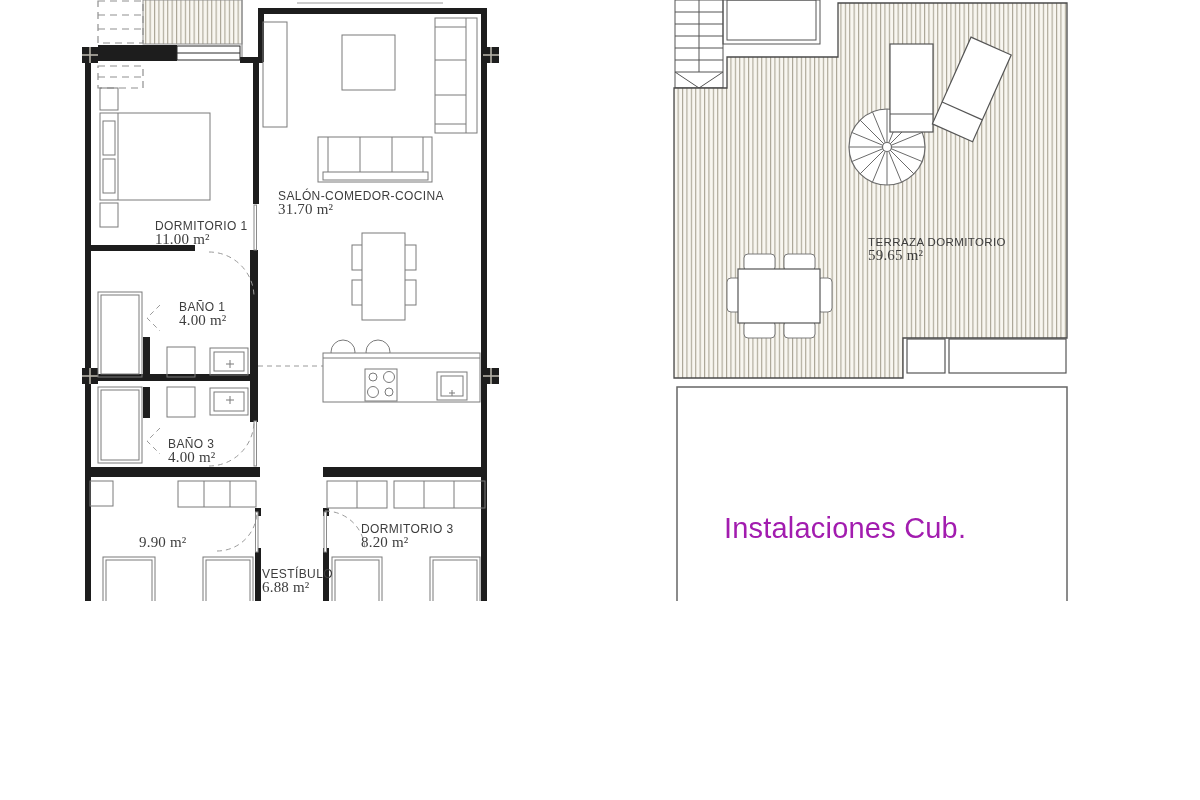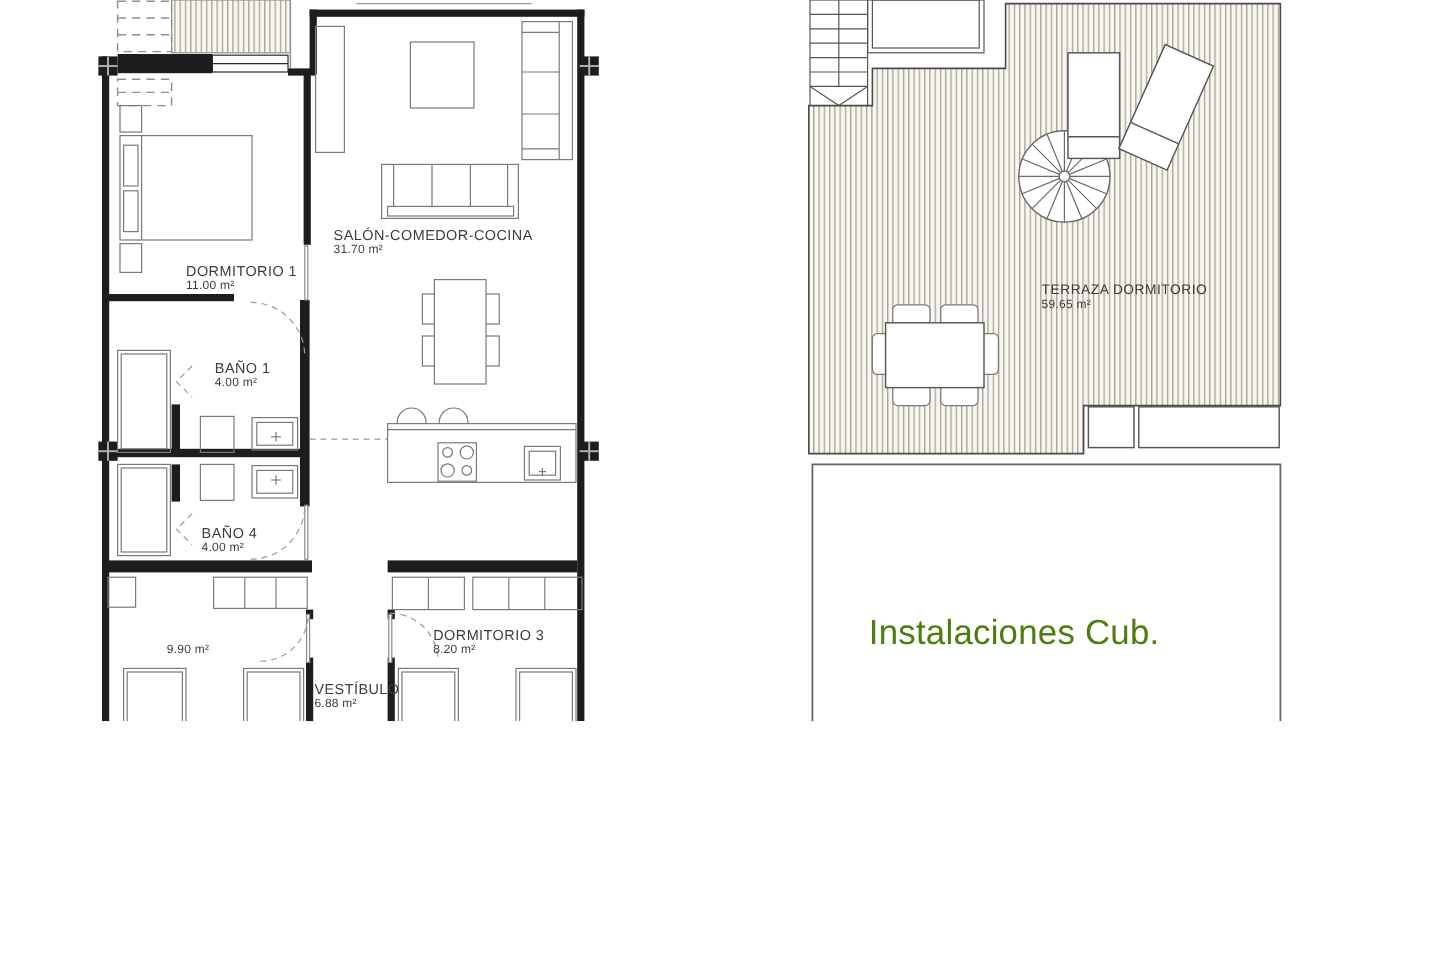--- a/index.html
+++ b/index.html
@@ -11,23 +11,23 @@
   .fw{fill:#ffffff;stroke:#7a7a7a;stroke-width:1;}
   .fw2{fill:#ffffff;stroke:#555555;stroke-width:1.2;}
   .thin{fill:none;stroke:#555555;stroke-width:1;}
   .ltgray{stroke:#b5b5b5;stroke-width:2;fill:none;}
   .dash{fill:none;stroke:#9a9a9a;stroke-width:1;stroke-dasharray:5 4;}
   .dashov{fill:none;stroke:#8f8f8f;stroke-width:1.2;stroke-dasharray:7 5;}
   .leaf{fill:#ffffff;stroke:#8a8a8a;stroke-width:1;}
   .wind{fill:#ffffff;stroke:#2a2a2a;stroke-width:1;}
   .lbl{position:absolute;color:#3d3d3d;white-space:nowrap;}
   .lbl .lname{display:block;font-size:12px;letter-spacing:.4px;line-height:13px;}
-  .lbl .larea{display:block;font-size:10px;letter-spacing:.2px;line-height:12px;}
+  .lbl .larea{display:block;font-size:15px;letter-spacing:.2px;line-height:12px;font-family:Liberation Serif, serif;}
   .lbl-terraza .lname{font-size:11.5px;}
-  .inst-label{position:absolute;font-size:29px;letter-spacing:.2px;color:#4d7c0f;white-space:nowrap;}
+  .inst-label{position:absolute;font-size:29px;letter-spacing:.2px;color:#a21caf;white-space:nowrap;}
 </style>
 </head>
 <body>
 
 <div id="canvas">
 
 <svg id="plan-svg" width="1200" height="800" viewBox="0 0 1200 800" xmlns="http://www.w3.org/2000/svg">
   <defs>
     <pattern id="deck" width="4.4" height="10" patternUnits="userSpaceOnUse">
       <rect width="4.4" height="10" fill="#f8f6f0"></rect>
@@ -354,21 +354,21 @@
 </div>
 <div class="lbl" style="left:155px;top:220px">
   <span class="lname">DORMITORIO 1</span>
   <span class="larea">11.00 m²</span>
 </div>
 <div class="lbl" style="left:179px;top:301px">
   <span class="lname">BAÑO 1</span>
   <span class="larea">4.00 m²</span>
 </div>
 <div class="lbl" style="left:168px;top:438px">
-  <span class="lname">BAÑO 4</span>
+  <span class="lname">BAÑO 3</span>
   <span class="larea">4.00 m²</span>
 </div>
 <div class="lbl" style="left:139px;top:536px">
   <span class="lname"></span>
   <span class="larea">9.90 m²</span>
 </div>
 <div class="lbl" style="left:361px;top:523px">
   <span class="lname">DORMITORIO 3</span>
   <span class="larea">8.20 m²</span>
 </div>

